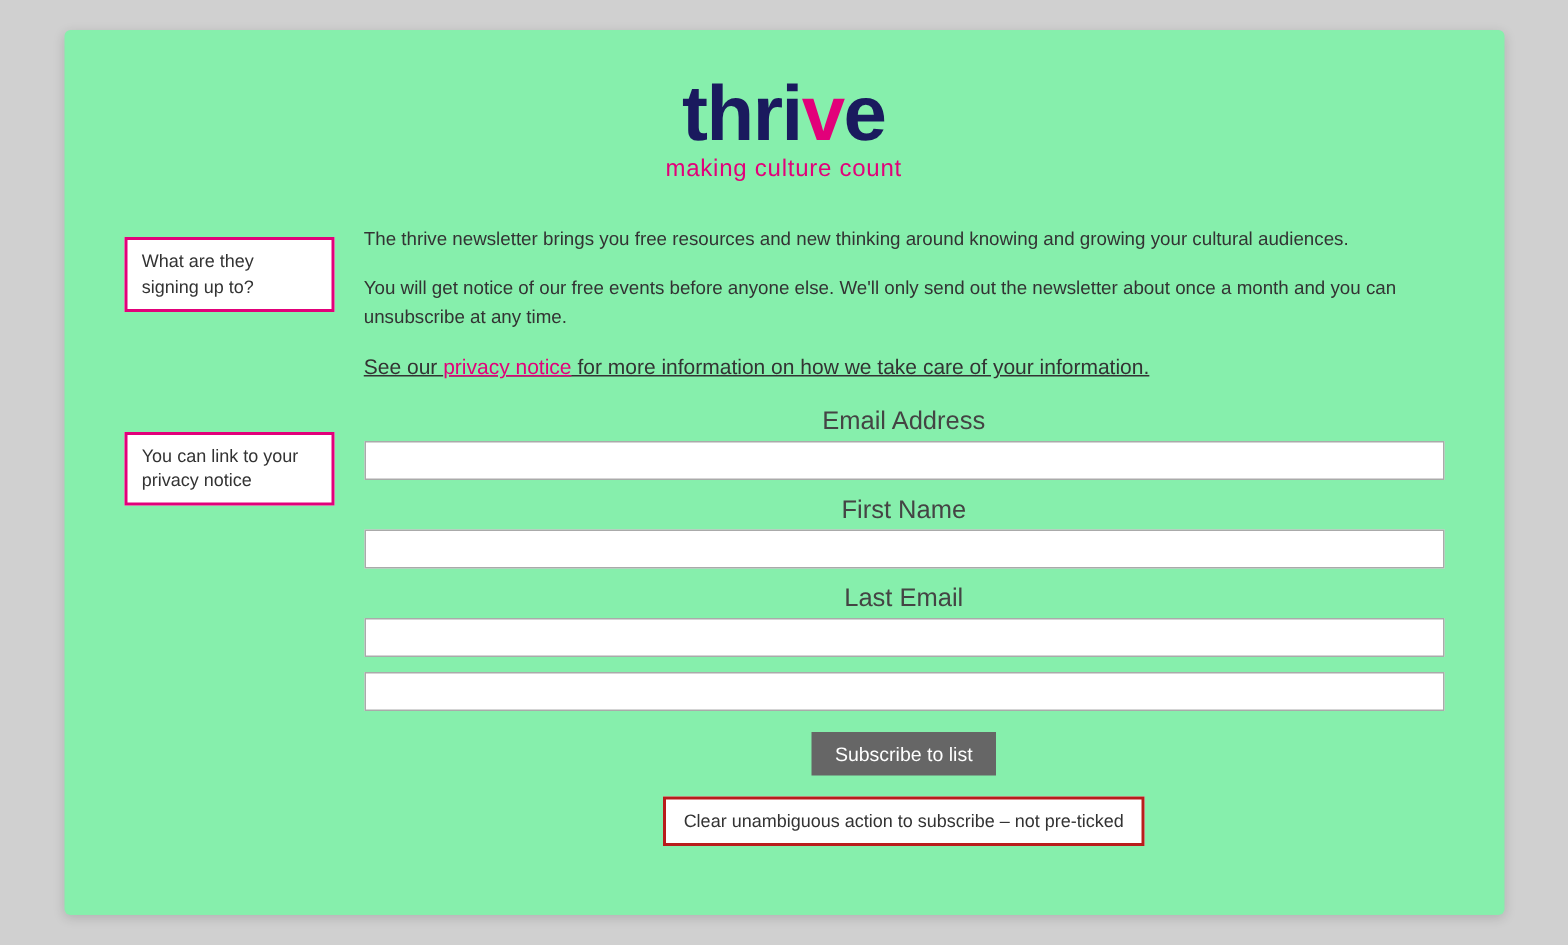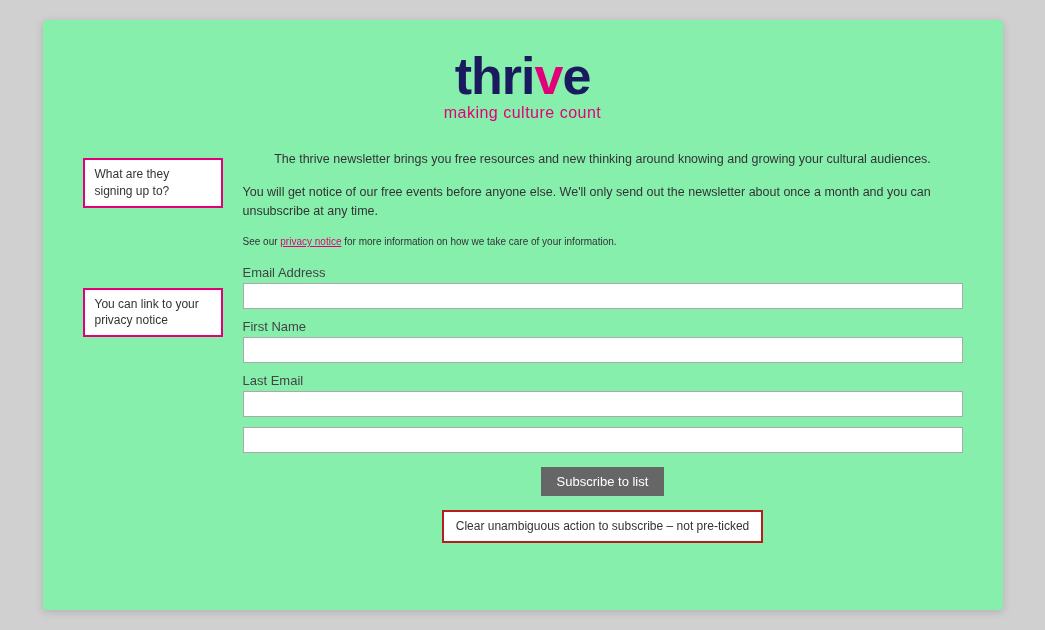--- a/index.html
+++ b/index.html
@@ -85,48 +85,49 @@
     .annotation-box.right-small {
       margin-top: 90px;
     }
 
     
     .description-top {
       font-size: 12.5px;
       color: #333;
       line-height: 1.5;
       margin-bottom: 14px;
-      text-align: center;
     }
     .description-middle {
       font-size: 12.5px;
       color: #333;
       line-height: 1.5;
       margin-bottom: 14px;
     }
     .description-privacy {
-      font-size: 10px;
+      font-size: 14px;
       color: #333;
       line-height: 1.5;
       margin-bottom: 16px;
+      text-decoration: underline;
     }
     .description-privacy a {
       color: #e2007a;
       text-decoration: underline;
     }
 
     
     .form-group {
       margin-bottom: 10px;
     }
     .form-group label {
       display: block;
-      font-size: 13px;
+      font-size: 17px;
       color: #444;
       margin-bottom: 3px;
+      text-align: center;
     }
     .form-group input[type="text"],
     .form-group input[type="email"] {
       width: 100%;
       height: 26px;
       border: 1px solid #aaa;
       padding: 3px 6px;
       font-size: 12px;
       outline: none;
     }

